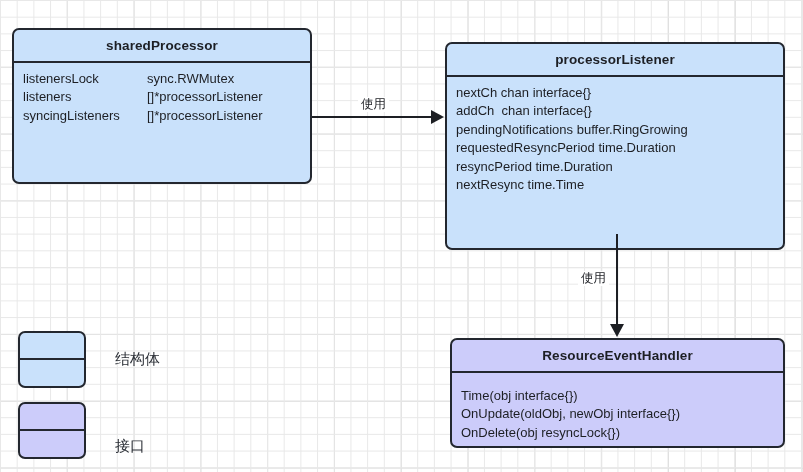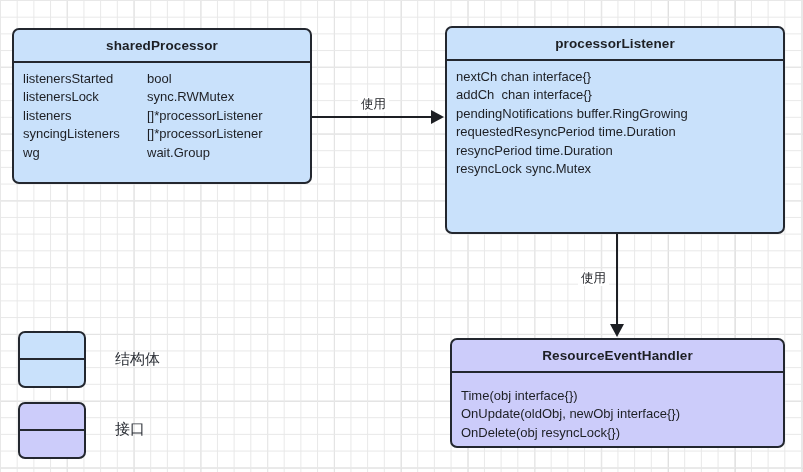--- a/index.html
+++ b/index.html
@@ -138,57 +138,51 @@
 </style>
 </head>
 <body>
 
 <div id="canvas">
 
   <div class="uml-box struct" style="left:12px; top:28px; width:300px; height:156px;">
     <div class="uml-title">sharedProcessor</div>
     <div class="uml-body cols">
       <div class="uml-row">
-        <span class="fname">listenersStarted</span><span class="ftype">bool</span>
-      </div>
-      <div class="uml-row">
         <span class="fname">listenersLock</span><span class="ftype">sync.RWMutex</span>
       </div>
       <div class="uml-row">
         <span class="fname">listeners</span><span class="ftype">[]*processorListener</span>
       </div>
       <div class="uml-row">
         <span class="fname">syncingListeners</span><span class="ftype">[]*processorListener</span>
       </div>
-      <div class="uml-row">
-        <span class="fname">wg</span><span class="ftype">wait.Group</span>
-      </div>
     </div>
   </div>
 
-  <div class="uml-box struct" style="left:445px; top:26px; width:340px; height:208px;">
+  <div class="uml-box struct" style="left:445px; top:42px; width:340px; height:208px;">
     <div class="uml-title">processorListener</div>
     <div class="uml-body">
       <div class="uml-row">
         <span class="fname">nextCh</span>&nbsp;<span class="ftype">chan interface{}</span>
       </div>
       <div class="uml-row">
         <span class="fname">addCh</span>&nbsp;&nbsp;<span class="ftype">chan interface{}</span>
       </div>
       <div class="uml-row">
         <span class="fname">pendingNotifications</span>&nbsp;<span class="ftype">buffer.RingGrowing</span>
       </div>
       <div class="uml-row">
         <span class="fname">requestedResyncPeriod</span>&nbsp;<span class="ftype">time.Duration</span>
       </div>
       <div class="uml-row">
         <span class="fname">resyncPeriod</span>&nbsp;<span class="ftype">time.Duration</span>
       </div>
       <div class="uml-row">
-        <span class="fname">resyncLock</span>&nbsp;<span class="ftype">sync.Mutex</span>
+        <span class="fname">nextResync</span>&nbsp;<span class="ftype">time.Time</span>
       </div>
     </div>
   </div>
 
   <div class="uml-box iface" style="left:450px; top:338px; width:335px; height:110px;">
     <div class="uml-title">ResourceEventHandler</div>
     <div class="uml-body" style="padding-top:14px;">
       <div class="uml-row">Time(obj interface{})</div>
       <div class="uml-row">OnUpdate(oldObj, newObj interface{})</div>
       <div class="uml-row">OnDelete(obj resyncLock{})</div>
@@ -206,15 +200,15 @@
   <div class="legend-swatch struct" style="left:18px; top:331px; width:68px; height:57px;">
     <div class="top-half"></div>
     <div class="bottom-half"></div>
   </div>
   <div class="legend-label" style="left:115px; top:352px;">结构体</div>
 
   <div class="legend-swatch iface" style="left:18px; top:402px; width:68px; height:57px;">
     <div class="top-half"></div>
     <div class="bottom-half"></div>
   </div>
-  <div class="legend-label" style="left:115px; top:422px;">接口</div>
+  <div class="legend-label" style="left:115px; top:439px;">接口</div>
 
 </div>
 
 </body></html>

